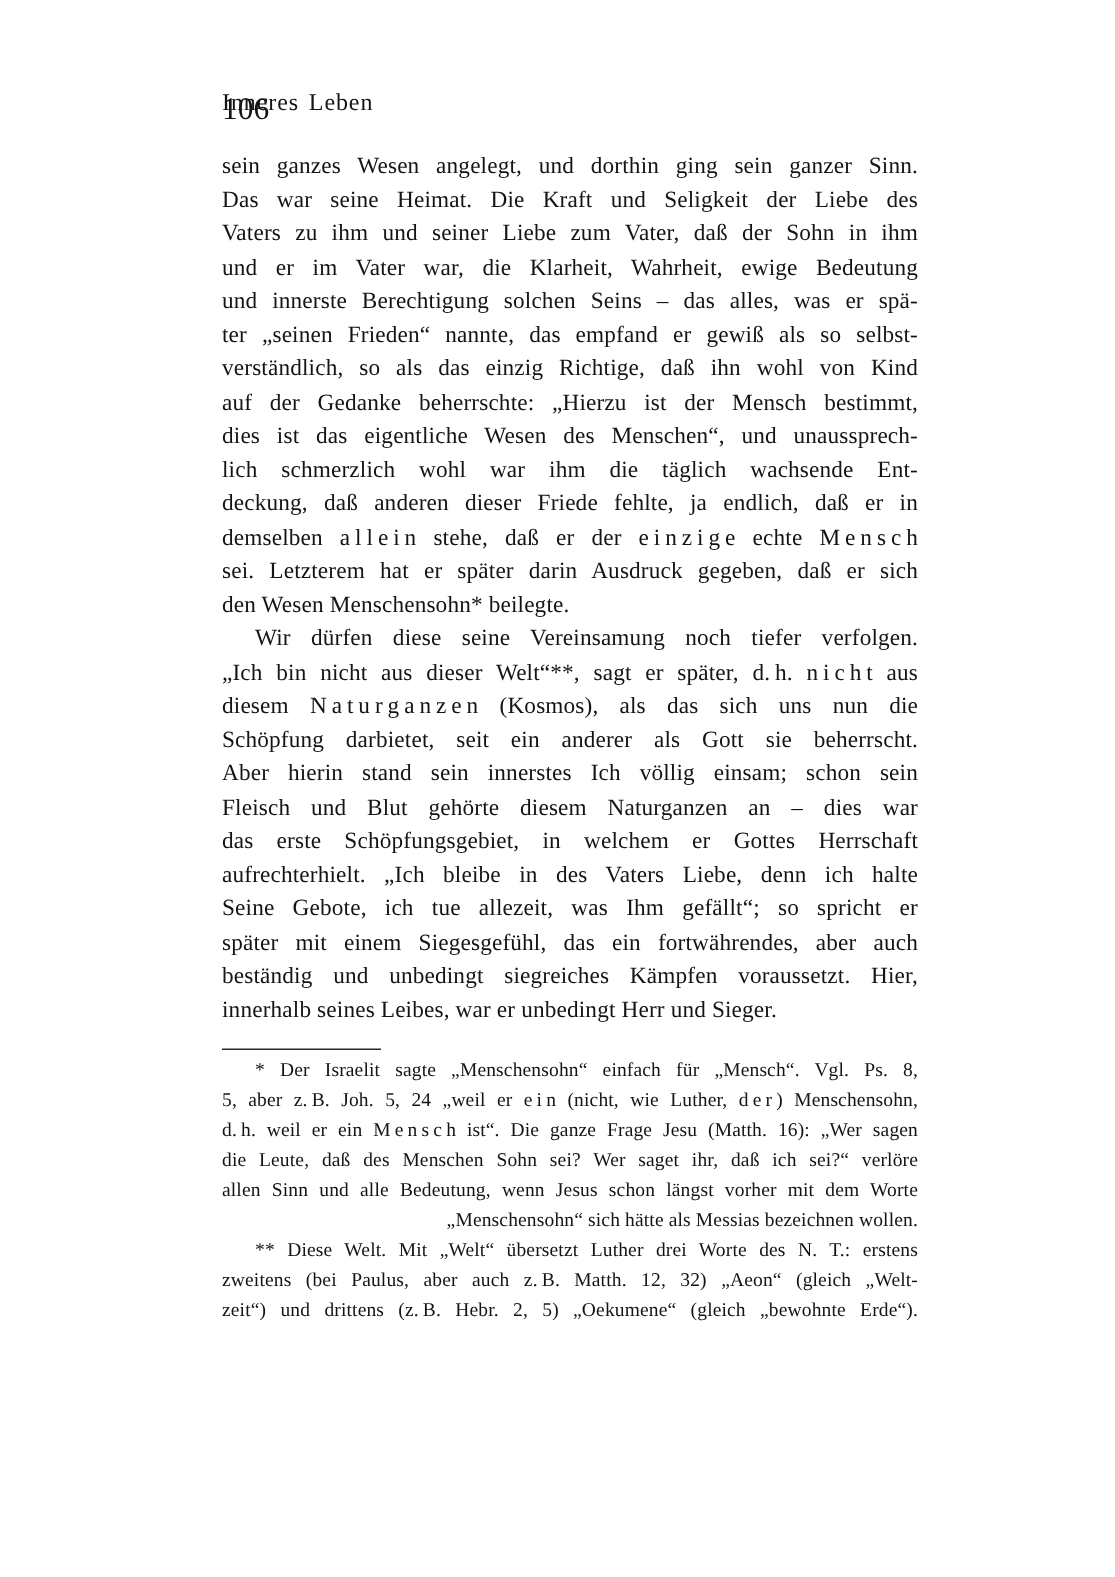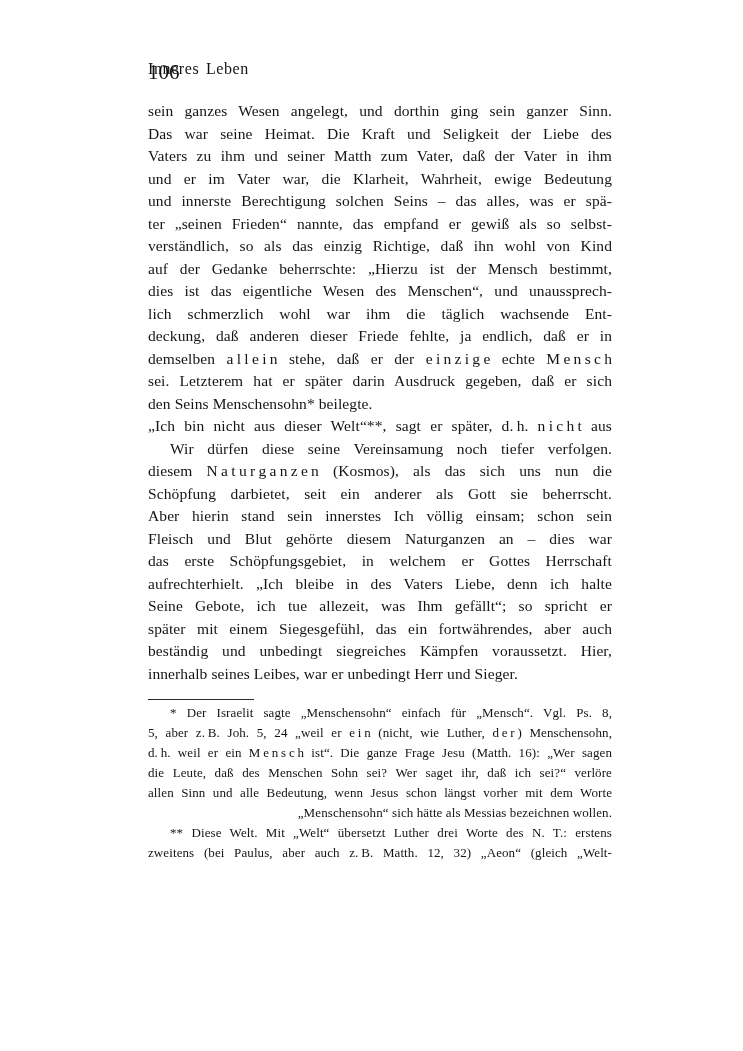--- a/index.html
+++ b/index.html
@@ -79,35 +79,35 @@
 <body>
 
 <div class="textblock header-row">
   <span class="page-number">106</span>
   <span class="running-head">Inneres Leben</span>
 </div>
 
 <div class="textblock main-text">
   <div class="ln j">sein ganzes Wesen angelegt, und dorthin ging sein ganzer Sinn.</div>
   <div class="ln j">Das war seine Heimat. Die Kraft und Seligkeit der Liebe des</div>
-  <div class="ln j">Vaters zu ihm und seiner Matth zum Vater, daß der Vater in ihm</div>
+  <div class="ln j">Vaters zu ihm und seiner Liebe zum Vater, daß der Sohn in ihm</div>
   <div class="ln j">und er im Vater war, die Klarheit, Wahrheit, ewige Bedeutung</div>
   <div class="ln j">und innerste Berechtigung solchen Seins – das alles, was er spä-</div>
   <div class="ln j">ter „seinen Frieden“ nannte, das empfand er gewiß als so selbst-</div>
   <div class="ln j">verständlich, so als das einzig Richtige, daß ihn wohl von Kind</div>
   <div class="ln j">auf der Gedanke beherrschte: „Hierzu ist der Mensch bestimmt,</div>
   <div class="ln j">dies ist das eigentliche Wesen des Menschen“, und unaussprech-</div>
   <div class="ln j">lich schmerzlich wohl war ihm die täglich wachsende Ent-</div>
   <div class="ln j">deckung, daß anderen dieser Friede fehlte, ja endlich, daß er in</div>
   <div class="ln j">demselben a l l e i n stehe, daß er der e i n z i g e echte M e n s c h</div>
   <div class="ln j">sei. Letzterem hat er später darin Ausdruck gegeben, daß er sich</div>
-  <div class="ln">den Seins Menschensohn* beilegte.</div>
+  <div class="ln">den Wesen Menschensohn* beilegte.</div>
 
+  <div class="ln j ind">Wir dürfen diese seine Vereinsamung noch tiefer verfolgen.</div>
   <div class="ln j">„Ich bin nicht aus dieser Welt“**, sagt er später, d. h. n i c h t aus</div>
-  <div class="ln j ind">Wir dürfen diese seine Vereinsamung noch tiefer verfolgen.</div>
   <div class="ln j">diesem N a t u r g a n z e n (Kosmos), als das sich uns nun die</div>
   <div class="ln j">Schöpfung darbietet, seit ein anderer als Gott sie beherrscht.</div>
   <div class="ln j">Aber hierin stand sein innerstes Ich völlig einsam; schon sein</div>
   <div class="ln j">Fleisch und Blut gehörte diesem Naturganzen an – dies war</div>
   <div class="ln j">das erste Schöpfungsgebiet, in welchem er Gottes Herrschaft</div>
   <div class="ln j">aufrechterhielt. „Ich bleibe in des Vaters Liebe, denn ich halte</div>
   <div class="ln j">Seine Gebote, ich tue allezeit, was Ihm gefällt“; so spricht er</div>
   <div class="ln j">später mit einem Siegesgefühl, das ein fortwährendes, aber auch</div>
   <div class="ln j">beständig und unbedingt siegreiches Kämpfen voraussetzt. Hier,</div>
   <div class="ln">innerhalb seines Leibes, war er unbedingt Herr und Sieger.</div>
@@ -120,14 +120,15 @@
     <div class="fn-ln j ind">* Der Israelit sagte „Menschensohn“ einfach für „Mensch“. Vgl. Ps. 8,</div>
     <div class="fn-ln j">5, aber z. B. Joh. 5, 24 „weil er e i n (nicht, wie Luther, d e r ) Menschensohn,</div>
     <div class="fn-ln j">d. h. weil er ein M e n s c h ist“. Die ganze Frage Jesu (Matth. 16): „Wer sagen</div>
     <div class="fn-ln j">die Leute, daß des Menschen Sohn sei? Wer saget ihr, daß ich sei?“ verlöre</div>
     <div class="fn-ln j">allen Sinn und alle Bedeutung, wenn Jesus schon längst vorher mit dem Worte</div>
     <div class="fn-ln">„Menschensohn“ sich hätte als Messias bezeichnen wollen.</div>
   </div>
   <div>
     <div class="fn-ln j ind">** Diese Welt. Mit „Welt“ übersetzt Luther drei Worte des N. T.: erstens</div>
     <div class="fn-ln j">zweitens (bei Paulus, aber auch z. B. Matth. 12, 32) „Aeon“ (gleich „Welt-</div>
+    <div class="fn-ln j">zeit“) und drittens (z. B. Hebr. 2, 5) „Oekumene“ (gleich „bewohnte Erde“).</div>
   </div>
 </div>
 
 </body></html>

